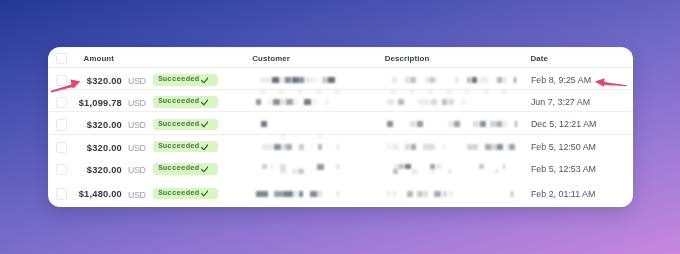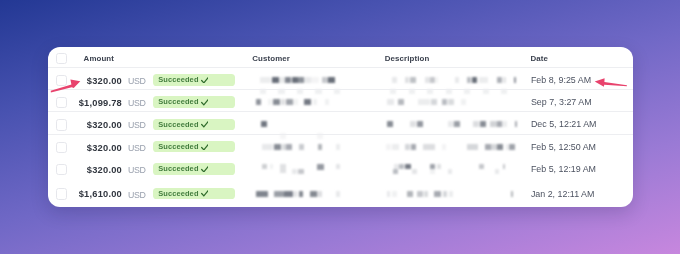--- a/index.html
+++ b/index.html
@@ -14,24 +14,24 @@
         box-shadow:0 6px 18px rgba(20,15,60,0.18);}
   .sep{position:absolute;left:0;width:585.5px;height:1px;background:#edeef1;}
   .cb{position:absolute;left:8.7px;width:8.8px;height:9.3px;
       border:1px solid #e6e7ec;border-radius:2.6px;background:#fff;box-sizing:content-box;}
   .hdr{position:absolute;font-size:7.9px;font-weight:700;color:#3b414e;
        letter-spacing:0.1px;white-space:nowrap;line-height:8px;}
   .amt{position:absolute;right:511px;font-size:9.3px;font-weight:700;
        color:#31363f;white-space:nowrap;letter-spacing:0.22px;line-height:10px;}
   .usd{position:absolute;left:80.4px;font-size:8.8px;font-weight:400;color:#9aa1ae;
        white-space:nowrap;letter-spacing:-0.35px;line-height:10px;}
-  .badge{position:absolute;left:105.5px;height:11.5px;width:82px;background:#d9f5c2;
+  .badge{position:absolute;left:105.5px;height:11.5px;width:65px;background:#d9f5c2;
          border-radius:3.6px;color:#437d3e;font-size:7.45px;font-weight:700;
          white-space:nowrap;box-sizing:border-box;
-         line-height:11.5px;letter-spacing:0.12px;}
+         line-height:11.5px;letter-spacing:0.12px;font-family:Liberation Mono, monospace;}
   .badge .lbl{position:absolute;left:5.2px;top:0;}
   .badge .ck{position:absolute;left:47.6px;top:2.7px;width:7.8px;height:6.5px;}
   .date{position:absolute;left:483.4px;font-size:8.9px;font-weight:400;color:#4c5260;
         white-space:nowrap;letter-spacing:0px;line-height:10px;}
   .blurcell{position:absolute;filter:blur(0.85px);opacity:1;}
   .blk{position:absolute;border-radius:0.5px;}
   svg.arrow{position:absolute;overflow:visible;}
 </style>
 </head>
 <body>
@@ -117,21 +117,21 @@
         </div>
         <div class="blurcell" style="left: 333.5px; top: 46.66px; width: 150px; height: 24px;">
           <div class="blk" style="left: 6.4px; top: 6px; width: 6.7px; height: 6px; background: rgb(232, 233, 235);"></div>
           <div class="blk" style="left: 16.5px; top: 6px; width: 6.7px; height: 6px; background: rgb(182, 185, 190);"></div>
           <div class="blk" style="left: 37.3px; top: 6px; width: 12.1px; height: 6px; background: rgb(236, 237, 238);"></div>
           <div class="blk" style="left: 50.4px; top: 6px; width: 6px; height: 6px; background: rgb(213, 215, 218);"></div>
           <div class="blk" style="left: 60.8px; top: 6px; width: 5.7px; height: 6px; background: rgb(186, 189, 194);"></div>
           <div class="blk" style="left: 66.9px; top: 6px; width: 6.6px; height: 6px; background: rgb(217, 219, 221);"></div>
           <div class="blk" style="left: 79.6px; top: 6px; width: 5px; height: 6px; background: rgb(240, 241, 242);"></div>
         </div>
-        <div class="date" style="top: 50.66px;">Sep 7, 3:27 AM</div>
+        <div class="date" style="top: 50.66px;">Jun 7, 3:27 AM</div>
         <div class="sep" style="top: 20.28px;"></div>
         <div class="cb" style="top: 72.8px;"></div>
         <div class="amt" style="top: 73.8px;">$320.00</div>
         <div class="usd" style="top: 73.9px;">USD</div>
         <div class="badge" style="top: 72.15px;">
           <span class="lbl">Succeeded</span>
           <svg class="ck" viewBox="0 0 7.8 6.5">
             <path d="M0.65 3.55 L2.85 5.85 L7.15 0.65" fill="none" stroke="#2f6b2b" stroke-width="1.25" stroke-linecap="square" stroke-linejoin="miter"></path>
           </svg>
         </div>
@@ -214,24 +214,24 @@
           <div class="blk" style="left: 48.7px; top: 4.6px; width: 5.1px; height: 4.6px; background: rgb(159, 163, 170);"></div>
           <div class="blk" style="left: 55.5px; top: 4.6px; width: 4.6px; height: 4.6px; background: rgb(224, 225, 227);"></div>
           <div class="blk" style="left: 11.7px; top: 9.6px; width: 5.3px; height: 4.6px; background: rgb(186, 189, 194);"></div>
           <div class="blk" style="left: 30.6px; top: 9.6px; width: 5.7px; height: 4.6px; background: rgb(228, 229, 231);"></div>
           <div class="blk" style="left: 49.3px; top: 9.6px; width: 4.5px; height: 4.6px; background: rgb(240, 241, 242);"></div>
           <div class="blk" style="left: 67.4px; top: 9.6px; width: 4px; height: 4.6px; background: rgb(232, 233, 235);"></div>
           <div class="blk" style="left: 97.5px; top: 4.6px; width: 5px; height: 4.6px; background: rgb(197, 199, 203);"></div>
           <div class="blk" style="left: 122px; top: 4.6px; width: 2px; height: 5px; background: rgb(197, 199, 203);"></div>
           <div class="blk" style="left: 114px; top: 9.6px; width: 4px; height: 4.6px; background: rgb(232, 233, 235);"></div>
         </div>
-        <div class="date" style="top: 117.38px;">Feb 5, 12:19 AM</div>
+        <div class="date" style="top: 117.38px;">Feb 5, 12:53 AM</div>
         <div class="sep" style="top: 87px;"></div>
         <div class="cb" style="top: 141.9px;"></div>
-        <div class="amt" style="top: 142.9px;">$1,610.00</div>
+        <div class="amt" style="top: 142.9px;">$1,480.00</div>
         <div class="usd" style="top: 143px;">USD</div>
         <div class="badge" style="top: 141.25px;">
           <span class="lbl">Succeeded</span>
           <svg class="ck" viewBox="0 0 7.8 6.5">
             <path d="M0.65 3.55 L2.85 5.85 L7.15 0.65" fill="none" stroke="#2f6b2b" stroke-width="1.25" stroke-linecap="square" stroke-linejoin="miter"></path>
           </svg>
         </div>
         <div class="blurcell" style="left: 201.7px; top: 138px; width: 150px; height: 24px;">
           <div class="blk" style="left: 6.4px; top: 6px; width: 12.2px; height: 6px; background: rgb(128, 133, 142);"></div>
           <div class="blk" style="left: 24.5px; top: 6px; width: 9.9px; height: 6px; background: rgb(155, 159, 166);"></div>
@@ -246,21 +246,21 @@
           <div class="blk" style="left: 5.5px; top: 6px; width: 3.5px; height: 6px; background: rgb(232, 233, 235);"></div>
           <div class="blk" style="left: 11.4px; top: 6px; width: 4.6px; height: 6px; background: rgb(240, 241, 242);"></div>
           <div class="blk" style="left: 25.6px; top: 6px; width: 6.7px; height: 6px; background: rgb(178, 181, 186);"></div>
           <div class="blk" style="left: 36.1px; top: 6px; width: 5.5px; height: 6px; background: rgb(197, 199, 203);"></div>
           <div class="blk" style="left: 42.5px; top: 6px; width: 4.6px; height: 6px; background: rgb(217, 219, 221);"></div>
           <div class="blk" style="left: 53px; top: 6px; width: 6.6px; height: 6px; background: rgb(167, 170, 177);"></div>
           <div class="blk" style="left: 62px; top: 6px; width: 4px; height: 6px; background: rgb(213, 215, 218);"></div>
           <div class="blk" style="left: 68px; top: 6px; width: 4px; height: 6px; background: rgb(236, 237, 238);"></div>
           <div class="blk" style="left: 130px; top: 6px; width: 2px; height: 6px; background: rgb(178, 181, 186);"></div>
         </div>
-        <div class="date" style="top: 142px;">Jan 2, 12:11 AM</div>
+        <div class="date" style="top: 142px;">Feb 2, 01:11 AM</div>
       </div>
   </div>
 
   <svg class="arrow" style="left:46px;top:74px;" width="40" height="22" viewBox="0 0 40 22">
     <g id="arrowL">
         <path d="M4.90 18.40 L 25.80 13.30 L 27.70 14.00 L 34.30 7.30 L 24.40 5.60 L 25.40 10.40 L 4.70 16.70 Z" fill="#e8436d"></path>
       </g>
   </svg>
 
   <svg class="arrow" style="left:592px;top:74px;" width="40" height="18" viewBox="0 0 40 18">

